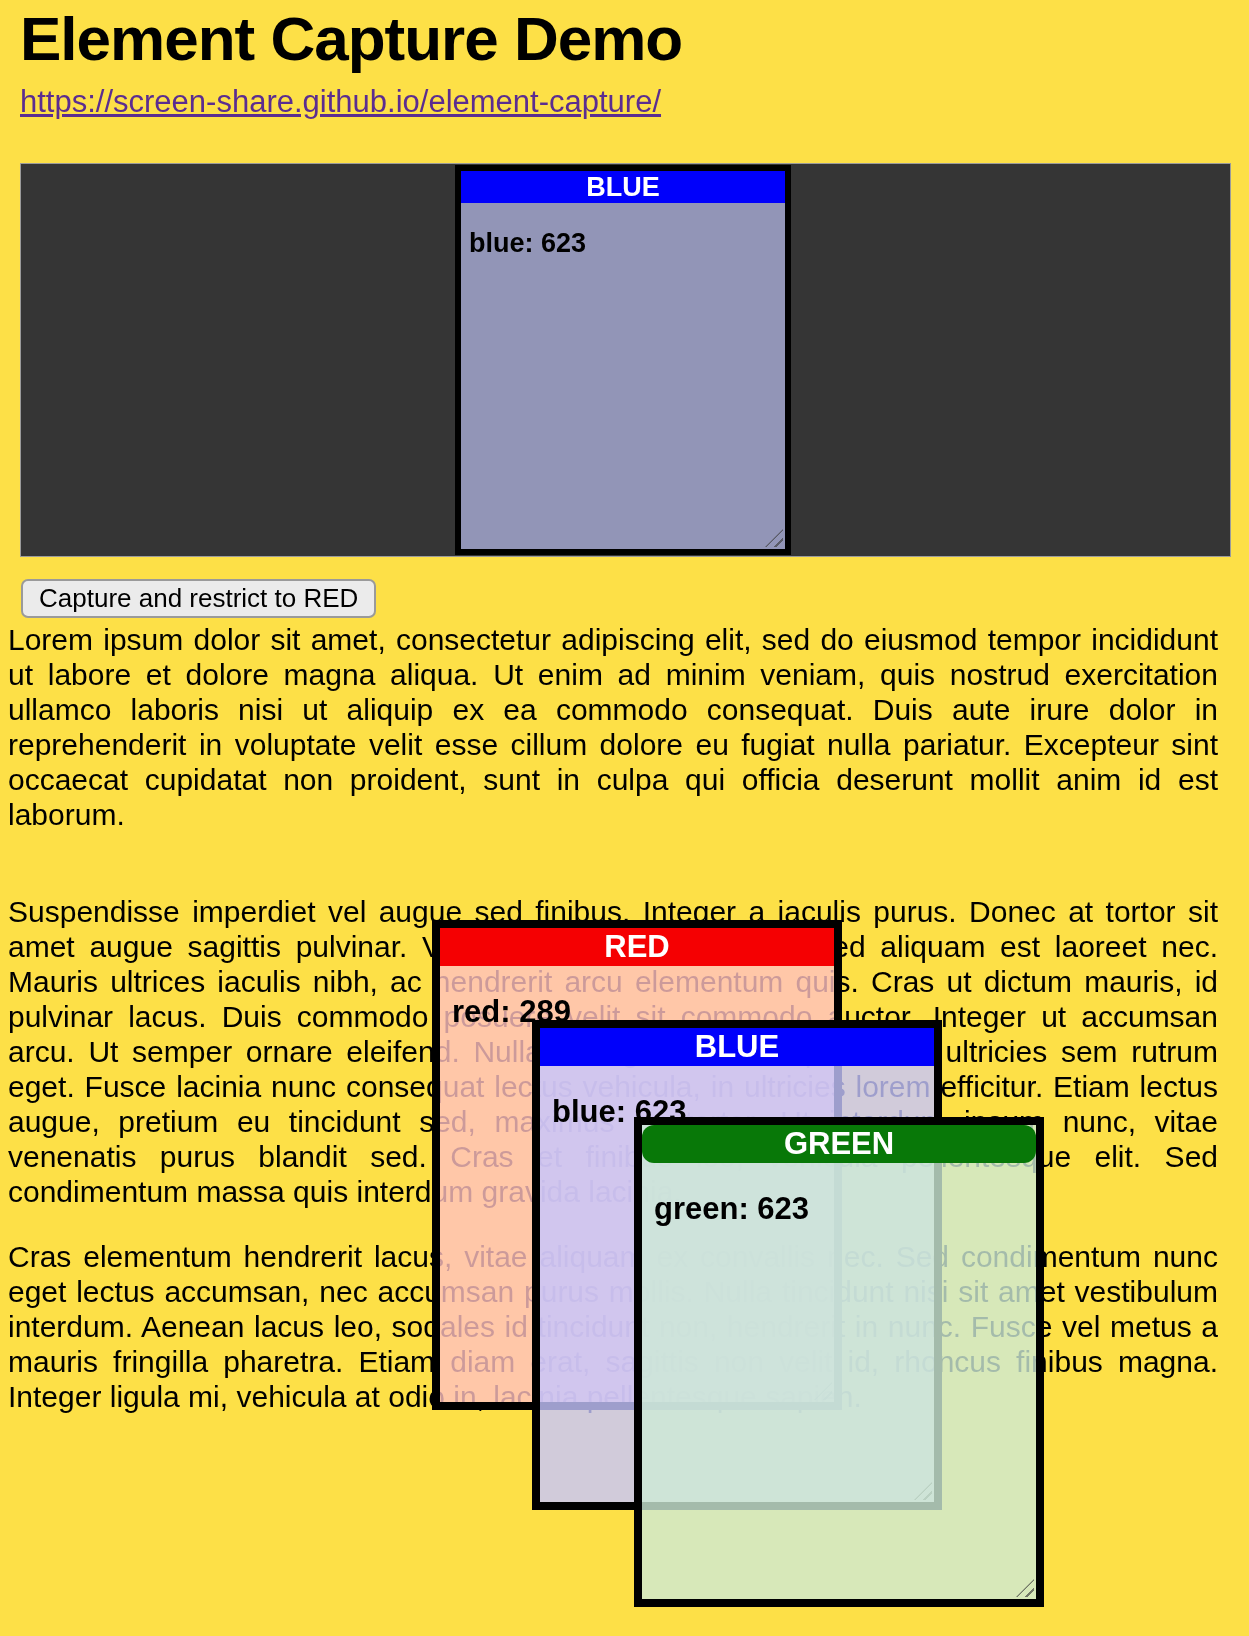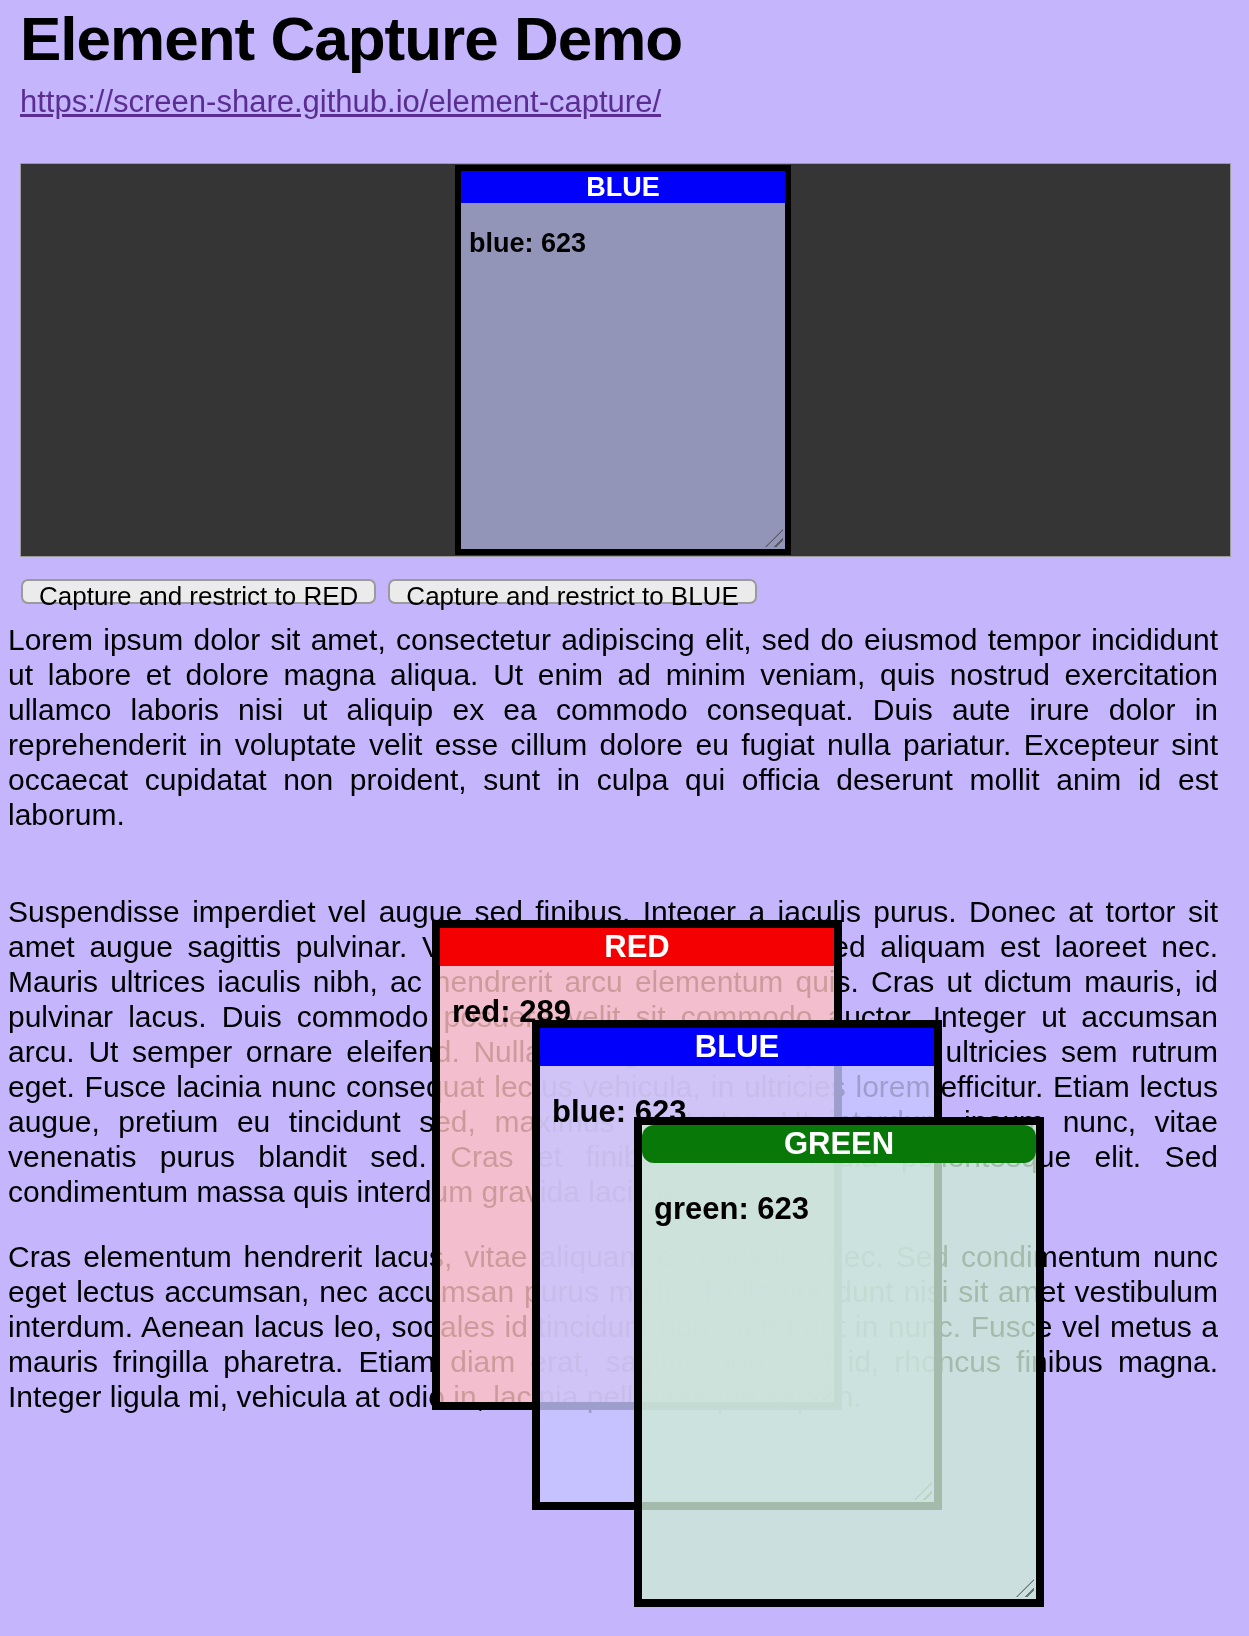--- a/index.html
+++ b/index.html
@@ -1,18 +1,18 @@
 <!DOCTYPE html>
 <html><head>
 <meta charset="utf-8">
 <style>
   html,body{margin:0;padding:0;background:#fff;}
   .canvas{
     position:relative; width:1249px; height:1636px; overflow:hidden;
-    background:#c4b5fd; font-family:"Liberation Sans","DejaVu Sans",sans-serif; color:#000;
+    background:#fde047; font-family:"Liberation Sans","DejaVu Sans",sans-serif; color:#000;
   }
   
   .page-title{
     position:absolute; left:20px; top:2px; margin:0;
     font-size:62px; font-weight:bold; line-height:1.2; letter-spacing:-1px;
   }
   .page-link{
     position:absolute; left:20px; top:84px;
     font-size:31px; color:#5b2d90; text-decoration:underline;
   }
@@ -31,21 +31,21 @@
   }
   .vpanel-label{
     margin:25px 0 0 8px; font-size:27px; font-weight:bold; color:#000;
   }
   
   .btn-row{
     position:absolute; left:21px; top:579px; display:flex; gap:12px;
   }
   .cap-btn{
     font-family:inherit; font-size:26px; color:#000;
-    height:25px; padding:0 16px;
+    height:39px; padding:0 16px;
     background:#ebebeb; border:2px solid #9a9a9a; border-radius:7px;
   }
   
   .para{
     position:absolute; left:8px; width:1210px; margin:0;
     font-size:30px; line-height:35px; text-align:justify; z-index:1;
   }
   .p1{top:622px;} .p2{top:894px;} .p3{top:1239px;}
   
   .panel{
@@ -84,21 +84,20 @@
   <div class="video-box">
     <div class="vpanel">
       <div class="vpanel-header">BLUE</div>
       <p class="vpanel-label">blue: 623</p>
       <div class="grip"></div>
     </div>
   </div>
 
   <div class="btn-row">
     <button class="cap-btn">Capture and restrict to RED</button>
-    <button class="cap-btn">Capture and restrict to BLUE</button>
   </div>
 
   <p class="para p1">Lorem ipsum dolor sit amet, consectetur adipiscing elit, sed do eiusmod tempor incididunt ut labore et dolore magna aliqua. Ut enim ad minim veniam, quis nostrud exercitation ullamco laboris nisi ut aliquip ex ea commodo consequat. Duis aute irure dolor in reprehenderit in voluptate velit esse cillum dolore eu fugiat nulla pariatur. Excepteur sint occaecat cupidatat non proident, sunt in culpa qui officia deserunt mollit anim id est laborum.</p>
   <p class="para p2">Suspendisse imperdiet vel augue sed finibus. Integer a iaculis purus. Donec at tortor sit amet augue sagittis pulvinar. Vivamus posuere velit erat, sed aliquam est laoreet nec. Mauris ultrices iaculis nibh, ac hendrerit arcu elementum quis. Cras ut dictum mauris, id pulvinar lacus. Duis commodo posuere velit sit commodo auctor. Integer ut accumsan arcu. Ut semper ornare eleifend. Nullam fringilla lacus sapien, sed ultricies sem rutrum eget. Fusce lacinia nunc consequat lectus vehicula, in ultricies lorem efficitur. Etiam lectus augue, pretium eu tincidunt sed, maximus eu tortor. Ut interdum ipsum nunc, vitae venenatis purus blandit sed. Cras et finibus leo, vehicula pellentesque elit. Sed condimentum massa quis interdum gravida lacinia.</p>
   <p class="para p3">Cras elementum hendrerit lacus, vitae aliquam ex convallis nec. Sed condimentum nunc eget lectus accumsan, nec accumsan purus mollis. Nulla tincidunt nisi sit amet vestibulum interdum. Aenean lacus leo, sodales id tincidunt non, hendrerit in nunc. Fusce vel metus a mauris fringilla pharetra. Etiam diam erat, sagittis non velit id, rhoncus finibus magna. Integer ligula mi, vehicula at odio in, lacinia pellentesque sapien.</p>
 
   <div class="panel panel-red">
     <div class="panel-header">RED</div>
     <p class="panel-label">red: 289</p>
     <div class="grip"></div>

